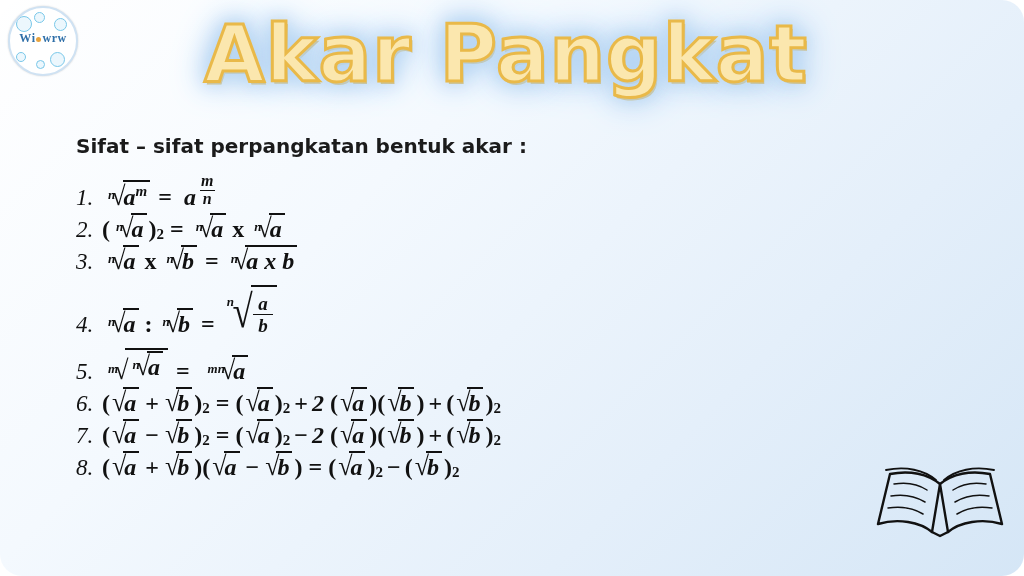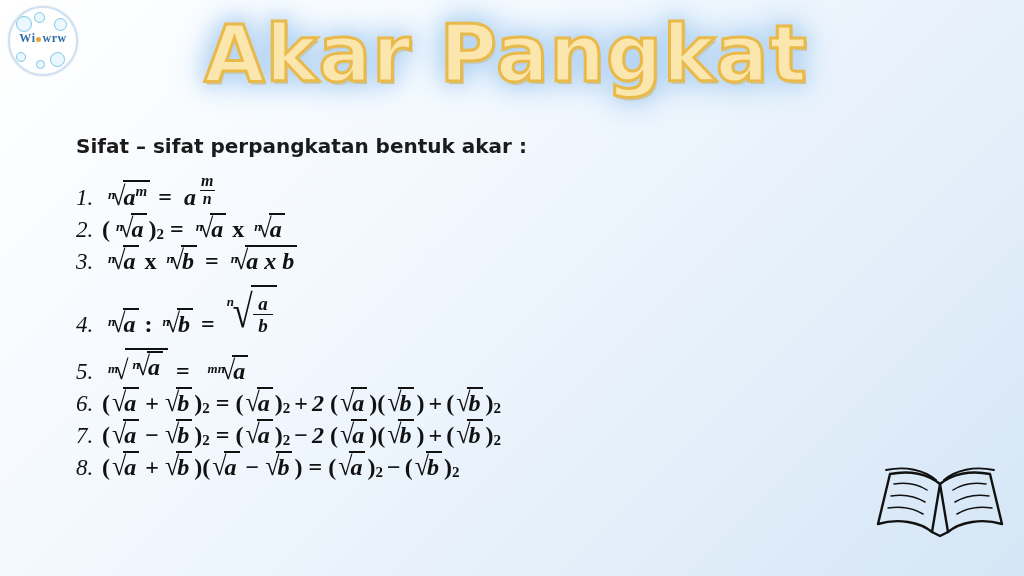--- a/index.html
+++ b/index.html
@@ -11,20 +11,21 @@
     height: 576px;
     overflow: hidden;
     font-family: "Liberation Serif", serif;
   }
   #slide {
     position: relative;
     width: 1024px;
     height: 576px;
     background: linear-gradient(135deg, #ffffff 0%, #f4f9fe 35%, #e4effa 70%, #d5e6f6 100%);
     overflow: hidden;
+    border-radius: 22px;
   }
   
   .logo {
     position: absolute;
     left: 8px;
     top: 6px;
     width: 66px;
     height: 66px;
     border-radius: 50%;
     background: #ffffff;

